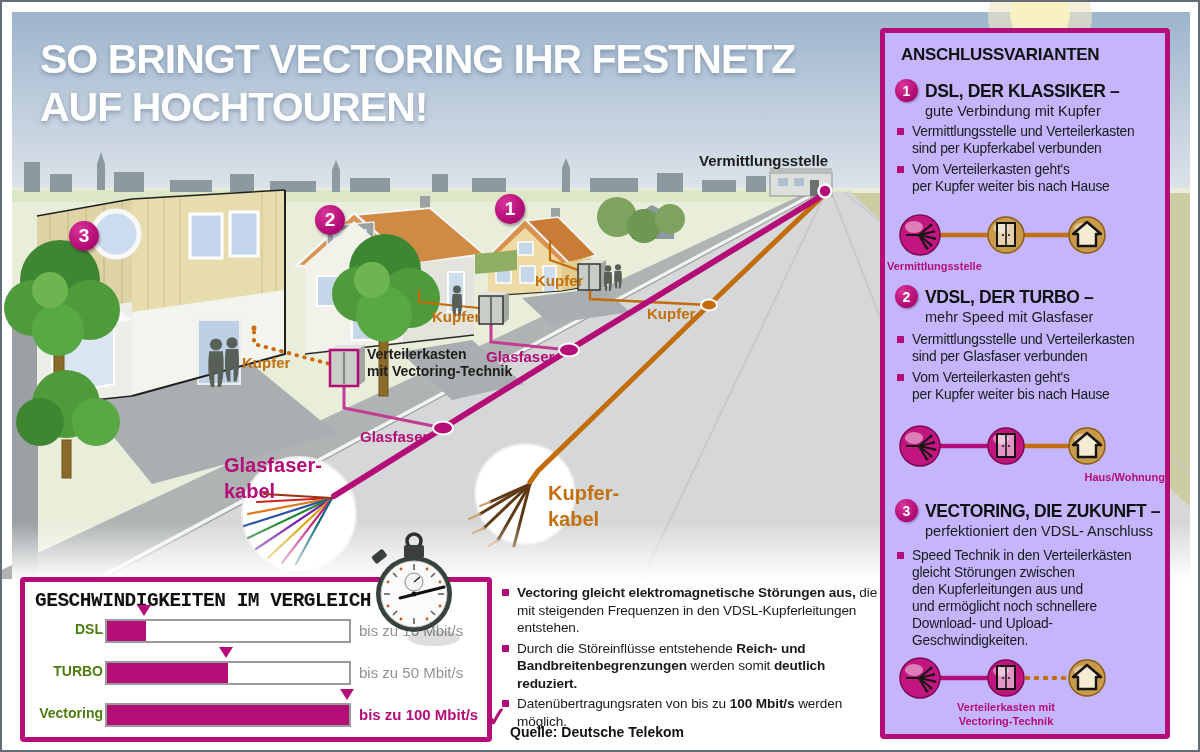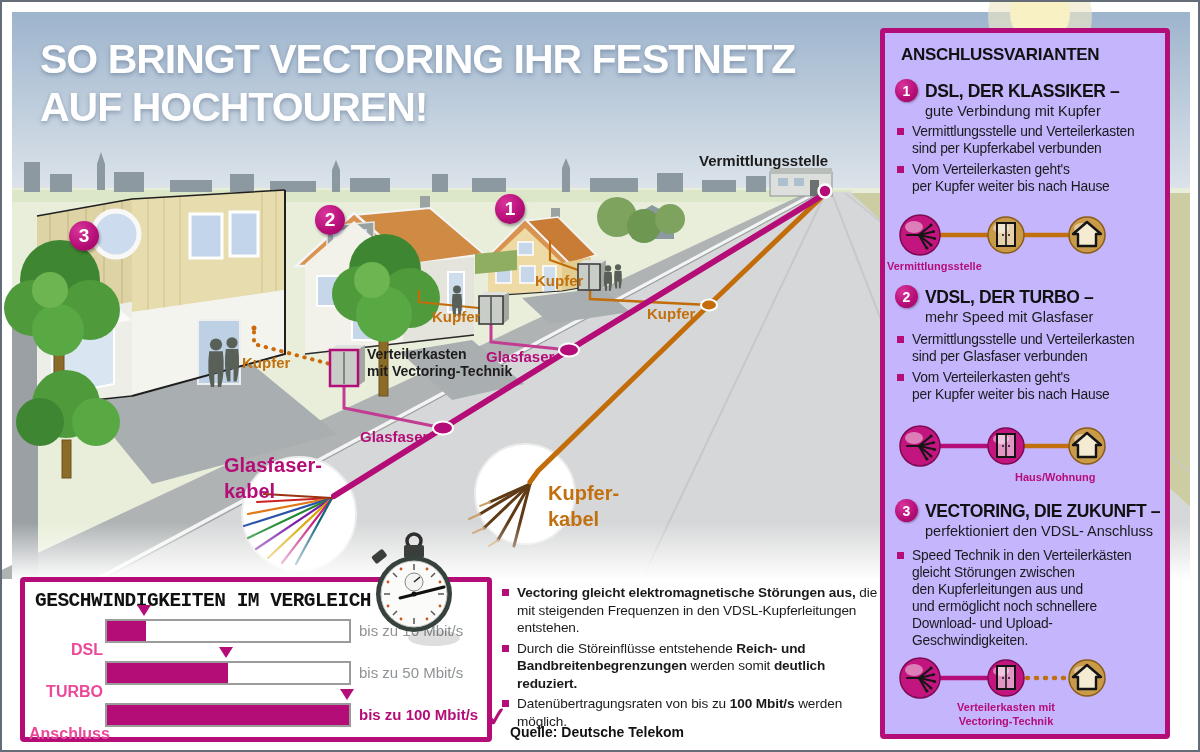--- a/index.html
+++ b/index.html
@@ -18,21 +18,21 @@
   .lbl-b{color:#1c1c1c;font-size:14px;line-height:17px;}
   .lbl-big-g{color:var(--magenta);font-size:20px;line-height:26px;}
   .lbl-big-k{color:var(--copper);font-size:20px;line-height:26px;}
   .num-circle{width:30px;height:30px;border-radius:50%;background:radial-gradient(circle at 35% 30%,#d8359a,var(--magenta) 60%,#8d0a5d);
               color:#fff;font-weight:bold;font-size:19px;display:flex;align-items:center;justify-content:center;
               box-shadow:1px 2px 3px rgba(0,0,0,.35);}
   
   .chart-box{left:18px;top:575px;width:462px;height:155px;border:5px solid var(--magenta);
              border-radius:4px;background:#fff;}
   .chart-title{left:10px;top:8px;font-size:19.5px;font-weight:bold;letter-spacing:-0.5px;color:#111;font-family:Liberation Mono, monospace;}
-  .bar-label{width:74px;text-align:right;font-size:16px;font-weight:bold;color:#ec4899;margin-top:20px;}
+  .bar-label{width:74px;text-align:right;font-size:14px;font-weight:bold;color:#4d7c0f;}
   .bar-track{left:80px;width:242px;height:20px;border:2px solid #9b9b9b;background:#fff;}
   .bar-fill{height:100%;background:var(--magenta);}
   .bar-marker{width:0;height:0;border-left:7px solid transparent;border-right:7px solid transparent;
               border-top:11px solid var(--magenta);}
   .bar-value{left:334px;font-size:15px;color:#8f9396;white-space:nowrap;}
   .bar-value.hl{color:var(--magenta);font-weight:bold;}
   .check{display:inline-block;color:var(--magenta);font-size:26px;font-weight:bold;
          transform:rotate(-6deg);margin-left:8px;line-height:14px;vertical-align:-6px;}
   
   .notes{left:500px;top:582px;width:378px;}
@@ -348,21 +348,21 @@
     <div class="abs bar-marker" style="top: 23px; left: calc(111.72px);"></div>
     <div class="abs bar-value" style="top:40px">bis zu 16 Mbit/s</div>
 
     <div class="abs bar-label" style="left:4px;top:81px">TURBO</div>
     <div class="abs bar-track" style="top:79px">
         <div class="bar-fill" style="width: 50%;"></div>
       </div>
     <div class="abs bar-marker" style="top: 65px; left: calc(194px);"></div>
     <div class="abs bar-value" style="top:82px">bis zu 50 Mbit/s</div>
 
-    <div class="abs bar-label" style="left:4px;top:123px">Anschluss</div>
+    <div class="abs bar-label" style="left:4px;top:123px">Vectoring</div>
     <div class="abs bar-track" style="top:121px">
         <div class="bar-fill" style="width: 100%;"></div>
       </div>
     <div class="abs bar-marker" style="top: 107px; left: calc(315px);"></div>
     <div class="abs bar-value hl" style="top:124px">
       <span>bis zu 100 Mbit/s</span><span class="check">✓</span>
     </div>
   </div>
 
   <svg class="abs" style="left:352px;top:528px;z-index:4" width="124" height="124" viewBox="0 0 124 124">
@@ -526,21 +526,21 @@
         <line x1="113" y1="16" x2="113" y2="39" stroke="#141414" stroke-width="1.6"></line>
         <circle cx="110" cy="28" r="1" fill="#141414"></circle>
           <circle cx="116" cy="28" r="1" fill="#141414"></circle>
       </g>
       <g>
         <circle cx="194" cy="28" r="18" fill="#c99a4a" stroke="#8a5c15" stroke-width="1.5"></circle>
         <ellipse cx="189" cy="21" rx="8" ry="5" fill="#ffffff" opacity="0.45"></ellipse>
         <path d="M194,15 L208,27 L203,27 L203,39 L185,39 L185,27 L180,27 Z" fill="#f5ead2" stroke="#141414" stroke-width="2.4" stroke-linejoin="round"></path>
       </g>
     </svg>
-    <div class="abs icon-label" style="left:130px;top:437px;width:150px;text-align:left">Haus/Wohnung</div>
+    <div class="abs icon-label" style="left:130px;top:437px;width:150px;text-align:right">Haus/Wohnung</div>
 
     <div class="abs sb-head" style="top:466px">
       <div class="sb-num">3</div>
       <div class="sb-head-text">VECTORING, DIE ZUKUNFT –</div>
     </div>
     <div class="abs sb-sub" style="top:490px">perfektioniert den VDSL- Anschluss</div>
     <div class="abs sb-bullets" style="top:514px">
       <div class="sb-bullet">
           <span class="sq"></span>
           <div class="sb-lines">

